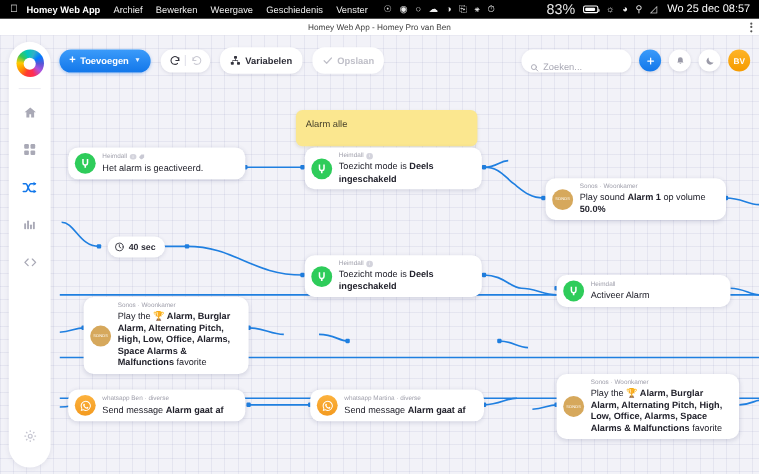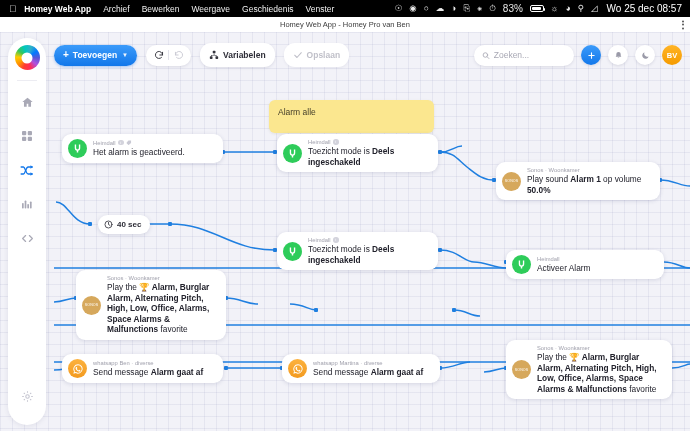--- a/index.html
+++ b/index.html
@@ -21,21 +21,21 @@
     z-index: 100;
   }
   .apple-logo { font-size: 9.5px; margin: 0 8px 0 4px; line-height: 1; }
   .menubar-app { font-weight: bold; font-size: 8.5px; margin-right: 12px; }
   .menubar-item { font-size: 8.5px; margin-right: 12px; opacity: .94; }
   .menubar-right {
     margin-left: auto; display: flex; align-items: center; gap: 7px;
     padding-right: 3px;
   }
   .mb-icon { font-size: 8.5px; opacity: .92; line-height: 1; }
-  .mb-battery-pct { font-size: 10px; opacity: .9; }
+  .mb-battery-pct { font-size: 13px; opacity: .9; margin-left: 40px; }
   .mb-battery {
     width: 14px; height: 7px; border: 1px solid #fff; border-radius: 2px;
     position: relative; display: inline-block;
   }
   .mb-battery::after {
     content:''; position:absolute; right:-2.5px; top:2px;
     width:1.5px; height:3px; background:#fff; border-radius:0 1px 1px 0;
   }
   .mb-battery i { position:absolute; left:1px; top:1px; bottom:1px; width:9px; background:#fff; border-radius:1px; display:block; }
   .mb-clock { font-size: 10px; margin-left: 2px; }
@@ -129,21 +129,21 @@
     padding: 12px 9px; margin-left: 9px;
     font-size: 8.5px; font-weight: bold; color: #2e2e38;
     box-shadow: 0 1px 3px rgba(60,60,100,.13);
     cursor: pointer; white-space: nowrap;
   }
   .tb-btn.disabled { color: #c0c0c9; box-shadow: 0 1px 3px rgba(60,60,100,.07); }
 
   .tb-right { margin-left: auto; display: flex; align-items: center; gap: 7px; }
   .searchbox {
     width: 100px; height: 21px; background: #fff; border-radius: 11px;
-    display: flex; align-items: center; gap: 4px; padding: 0 8px;
+    display: flex; align-items: flex-end; gap: 4px; padding: 0 8px;
     box-shadow: 0 1px 3px rgba(60,60,100,.13);
   }
   .searchbox input {
     border: none; outline: none; background: transparent;
     font-size: 8.5px; color: #2e2e38; width: 100%;
     font-family: "Liberation Sans", sans-serif;
   }
   .searchbox input::placeholder { color: #a8a8b4; }
   .circle-btn {
     width: 20px; height: 20px; border-radius: 50%;

